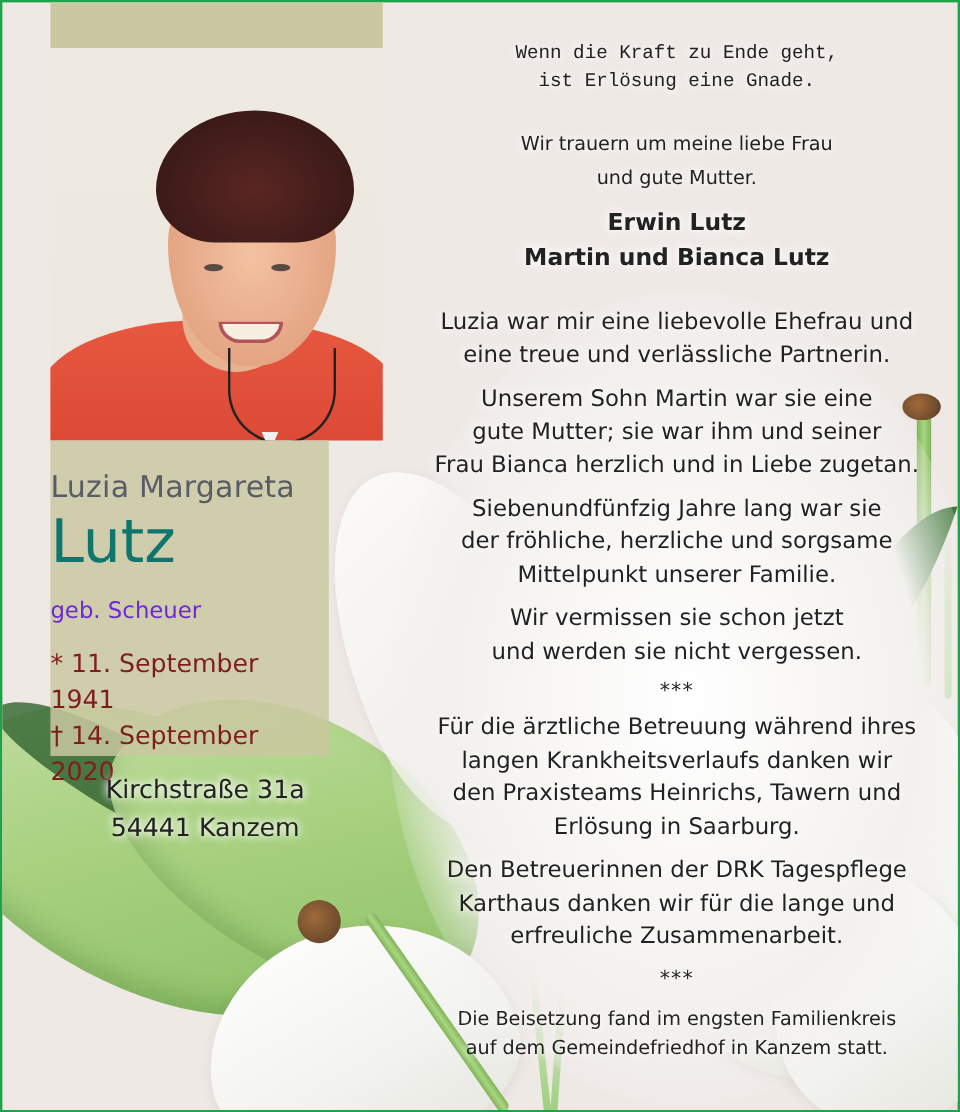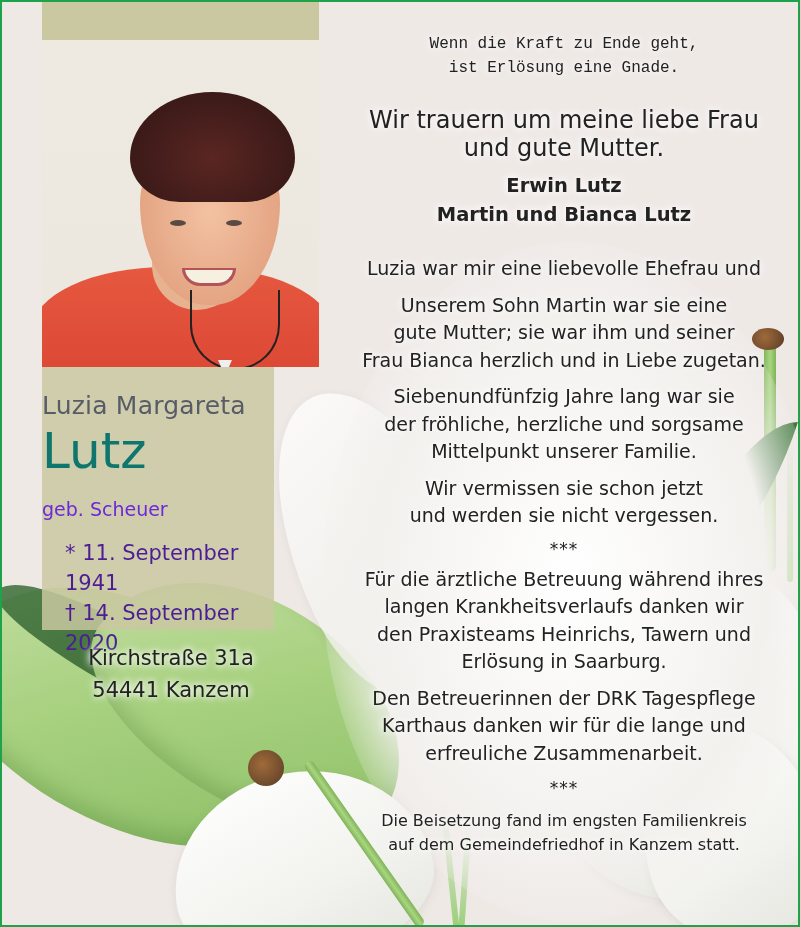--- a/index.html
+++ b/index.html
@@ -104,40 +104,40 @@
   .name-panel .first {
     font-size: 25px; color: #585c66; margin-top: 24px; letter-spacing: 0.2px;
   }
   .name-panel .last {
     font-size: 50px; color: #0f766e; margin-top: 6px; line-height: 1;
   }
   .name-panel .born-name {
     font-size: 19px; color: #6d28d9; margin-top: 22px;
   }
   .name-panel .date {
-    font-size: 21px; color: #4c1d95; line-height: 30px; margin-left: 23px;
+    font-size: 21px; color: #7f1d1d; line-height: 30px;
   }
   .name-panel .dates { margin-top: 18px; }
 
   .address {
     position: absolute; left: 64px; top: 640px; width: 210px; text-align: center;
     font-size: 21px; color: #222; line-height: 32px;
     text-shadow: 0 0 6px #fff, 0 0 10px #fff;
   }
 
   
   .main {
     position: absolute; left: 357px; top: 30px; width: 410px; text-align: center;
     color: #222;
   }
   .main p, .main div {
     text-shadow: 0 0 6px rgba(255,255,255,0.95), 0 0 12px rgba(255,255,255,0.9);
   }
   .quote { font-size: 16px; line-height: 24px; font-family: Liberation Mono, monospace; }
-  .mourn { font-size: 24px; line-height: 28px; margin-top: 26px; }
+  .mourn { font-size: 16px; line-height: 28px; margin-top: 26px; }
   .family { font-size: 19.5px; line-height: 29px; font-weight: bold; margin-top: 9px; }
   .para { font-size: 19px; line-height: 27.5px; margin-top: 9px; }
   .para.first { margin-top: 26px; }
   .stars { font-size: 17px; line-height: 22px; margin-top: 8px; letter-spacing: 1px; }
   .small { font-size: 16px; line-height: 24px; margin-top: 10px; }
 </style>
 </head>
 <body>
 
 <div class="page">
@@ -206,20 +206,21 @@
       <div>und gute Mutter.</div>
     </div>
 
     <div class="family">
       <div>Erwin Lutz</div>
       <div>Martin und Bianca Lutz</div>
     </div>
 
     <div class="para first">
       <div>Luzia war mir eine liebevolle Ehefrau und</div>
+      <div>eine treue und verlässliche Partnerin.</div>
     </div>
     <div class="para">
       <div>Unserem Sohn Martin war sie eine</div>
       <div>gute Mutter; sie war ihm und seiner</div>
       <div>Frau Bianca herzlich und in Liebe zugetan.</div>
     </div>
     <div class="para">
       <div>Siebenundfünfzig Jahre lang war sie</div>
       <div>der fröhliche, herzliche und sorgsame</div>
       <div>Mittelpunkt unserer Familie.</div>

